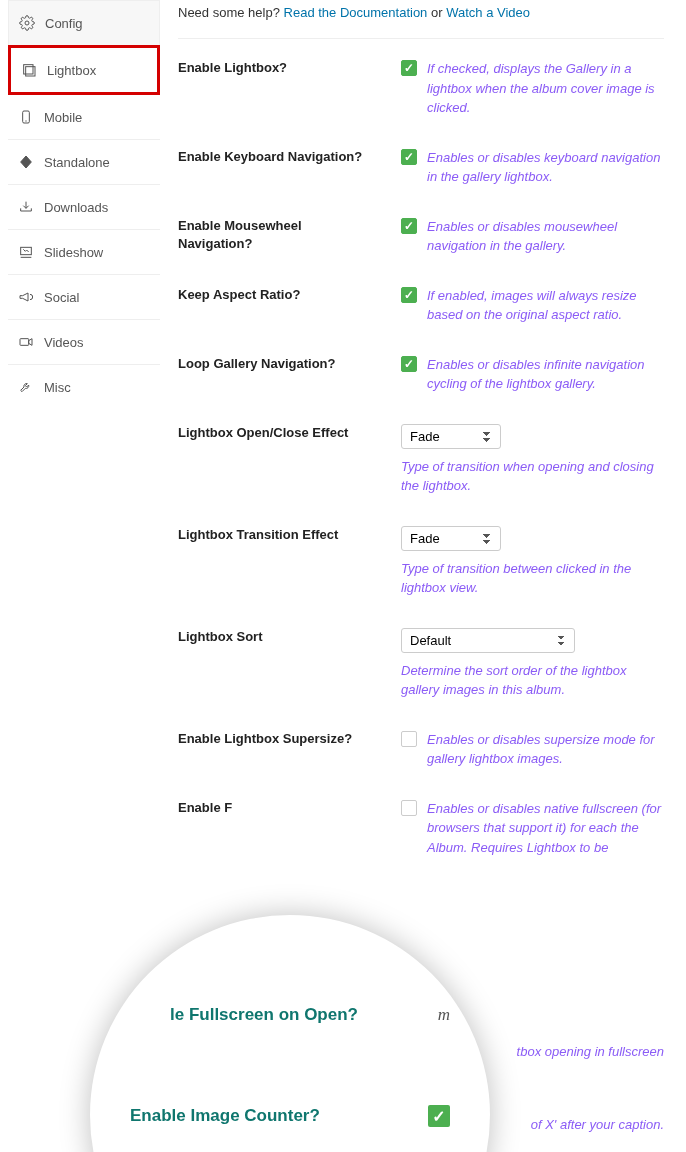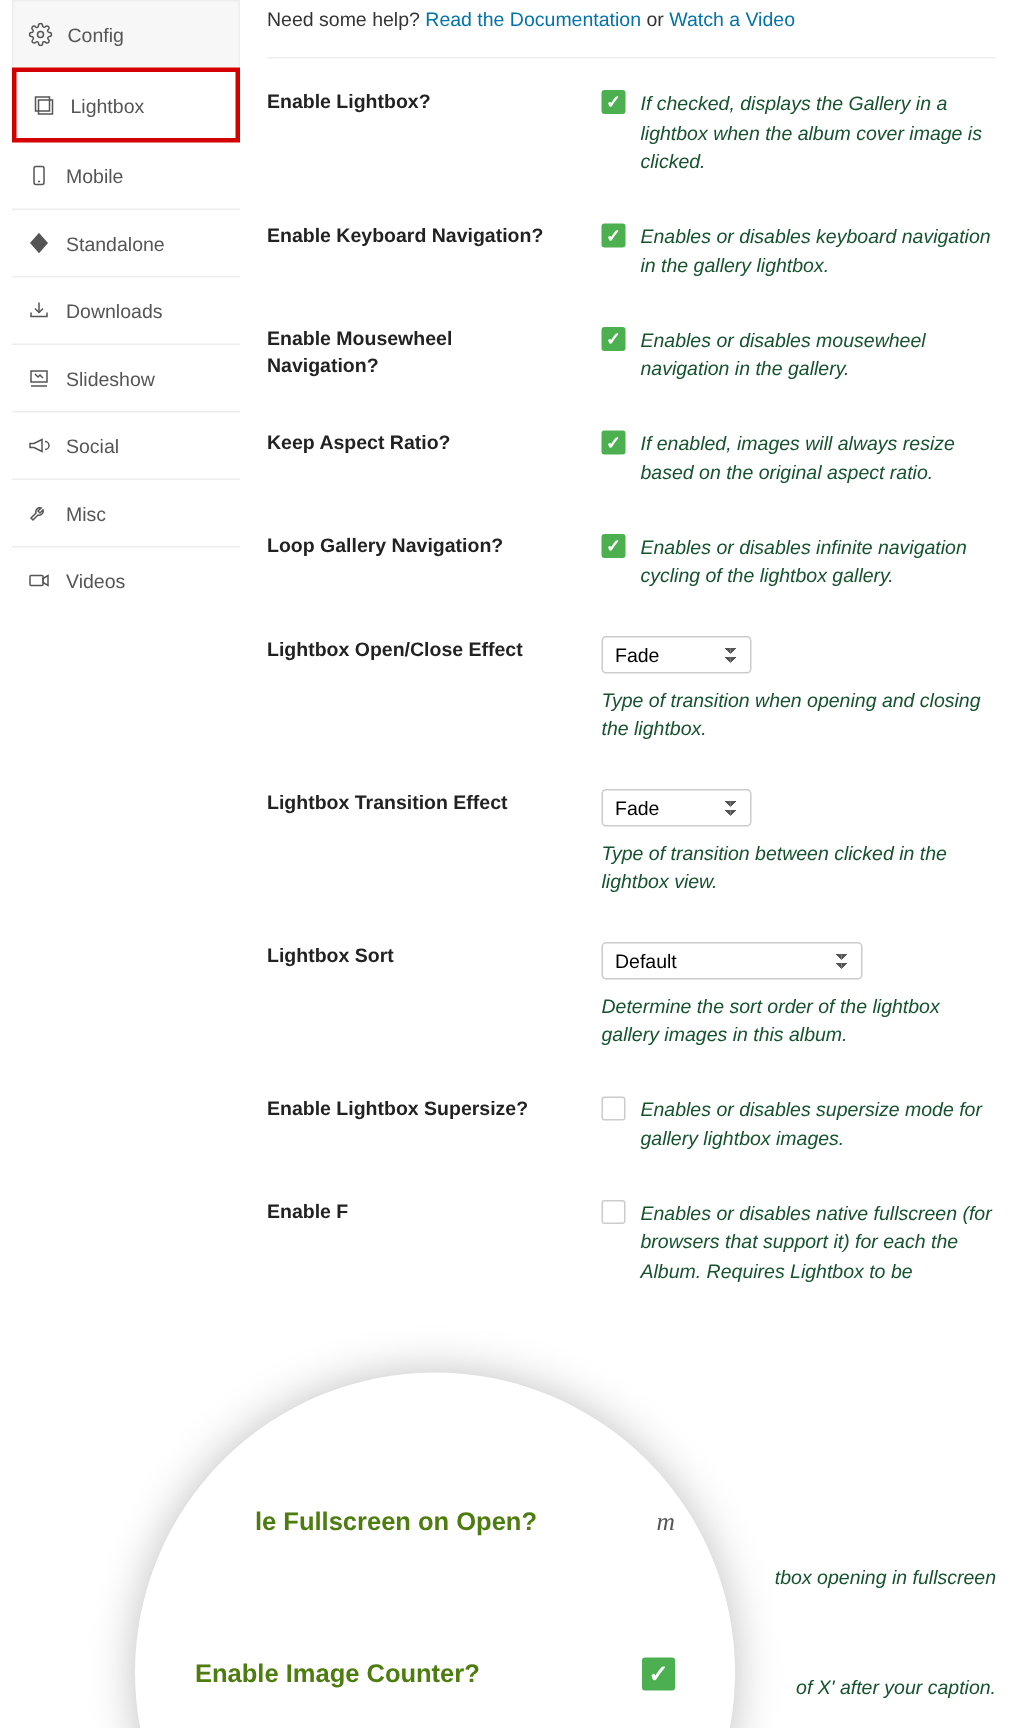--- a/index.html
+++ b/index.html
@@ -85,21 +85,21 @@
   }
   .checkbox.checked {
     background: #4caf50;
     border-color: #4caf50;
   }
   .checkbox.checked::after {
     content: "✓"; color: #fff; font-size: 12px; font-weight: bold; line-height: 1;
   }
   .desc {
     font-style: italic;
-    color: #14532d;
+    color: #8b5cf6;
     line-height: 1.5;
   }
   .desc-below {
     margin-top: 8px;
   }
   select {
     font-size: 13px;
     padding: 4px 22px 4px 8px;
     border: 1px solid #ccc;
     border-radius: 3px;
@@ -133,21 +133,21 @@
   }
   .mag-row {
     display: flex;
     align-items: center;
     justify-content: space-between;
     padding: 20px 0;
   }
   .mag-label {
     font-weight: 600;
     font-size: 17px;
-    color: #4d7c0f;
+    color: #0f766e;
   }
   .mag-check {
     width: 22px; height: 22px; border-radius: 2px;
     background: #4caf50;
     display: inline-flex; align-items: center; justify-content: center;
   }
   .mag-check::after { content: "✓"; color: #fff; font-size: 16px; font-weight: bold; }
 </style>
 </head>
 <body>
@@ -215,33 +215,33 @@
             <svg viewBox="0 0 24 24">
               <path d="M3 10 v4 h4 l8 4 V6 l-8 4 Z"></path>
               <path d="M18 8 a4 4 0 0 1 0 8"></path>
             </svg>
           </span>
         <span>Social</span>
       </li>
       <li>
         <span class="icon">
             <svg viewBox="0 0 24 24">
-              <path d="M14 7 a4 4 0 0 0 -5 5 l-5 5 l2 2 l5 -5 a4 4 0 0 0 5 -5 l-3 3 l-2 -2 z"></path>
-            </svg>
-          </span>
-        <span>Misc</span>
-      </li>
-      <li>
-        <span class="icon">
-            <svg viewBox="0 0 24 24">
               <rect x="3" y="7" width="13" height="10" rx="1"></rect>
               <path d="M16 10 l5 -3 v10 l-5 -3 z"></path>
             </svg>
           </span>
         <span>Videos</span>
+      </li>
+      <li>
+        <span class="icon">
+            <svg viewBox="0 0 24 24">
+              <path d="M14 7 a4 4 0 0 0 -5 5 l-5 5 l2 2 l5 -5 a4 4 0 0 0 5 -5 l-3 3 l-2 -2 z"></path>
+            </svg>
+          </span>
+        <span>Misc</span>
       </li>
     </ul>
   </aside>
 
   <main class="main">
     <div class="help-line">
       <span>Need some help?</span>
       <a href="#">Read the Documentation</a>
       <span>or</span>
       <a href="#">Watch a Video</a>

